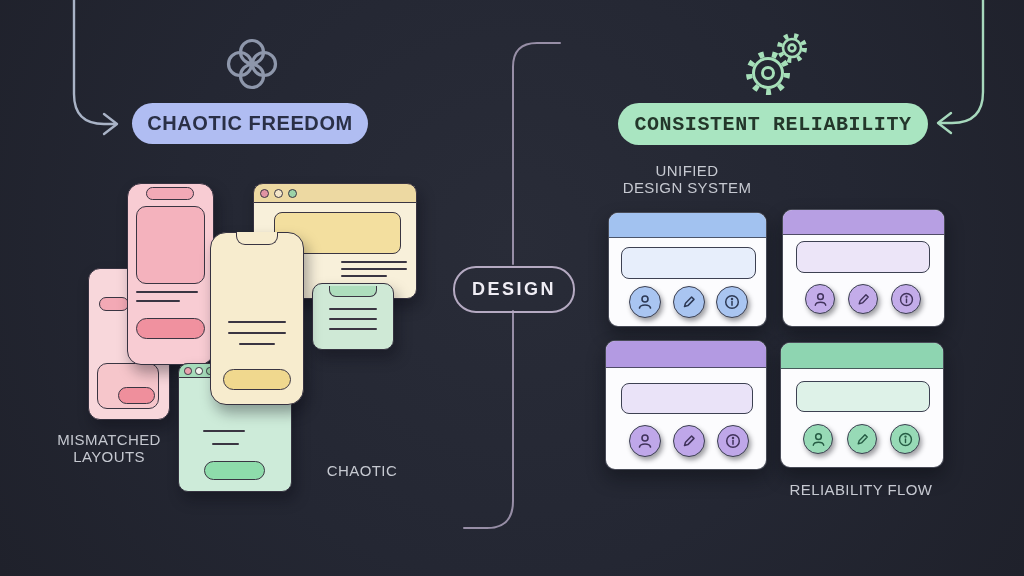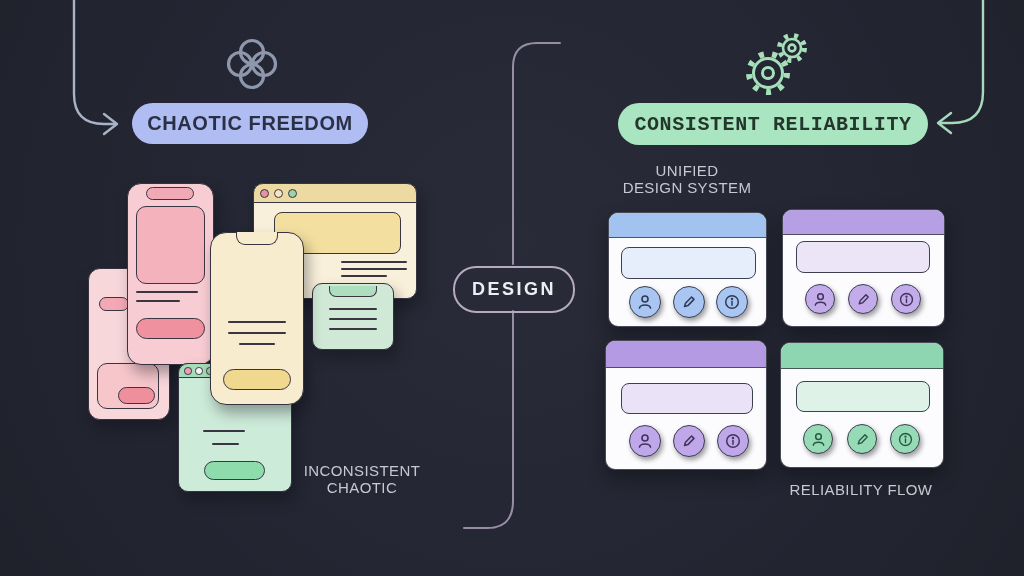--- a/index.html
+++ b/index.html
@@ -182,22 +182,25 @@
   </div>
 
   <div class="mock phone-ant">
     <i class="pa-notch"></i>
     <i class="ln" style="left:17px;top:88px;width:58px"></i>
     <i class="ln" style="left:17px;top:99px;width:58px"></i>
     <i class="ln" style="left:28px;top:110px;width:36px"></i>
     <i class="pa-pill"></i>
   </div>
 
+  <div class="caption" style="left:39px;top:431px;width:140px">
+    <div>MISMATCHED</div>
+    <div>LAYOUTS</div>
+  </div>
   <div class="caption" style="left:292px;top:462px;width:140px">
-    <div>INCONSISTENT</div>
     <div>CHAOTIC</div>
   </div>
 
   <div class="caption" style="left:597px;top:162px;width:180px">
     <div>UNIFIED</div>
     <div>DESIGN SYSTEM</div>
   </div>
 
   <div class="ucard card1">
     <div class="hd" style="background: rgb(162, 194, 240);"></div>

